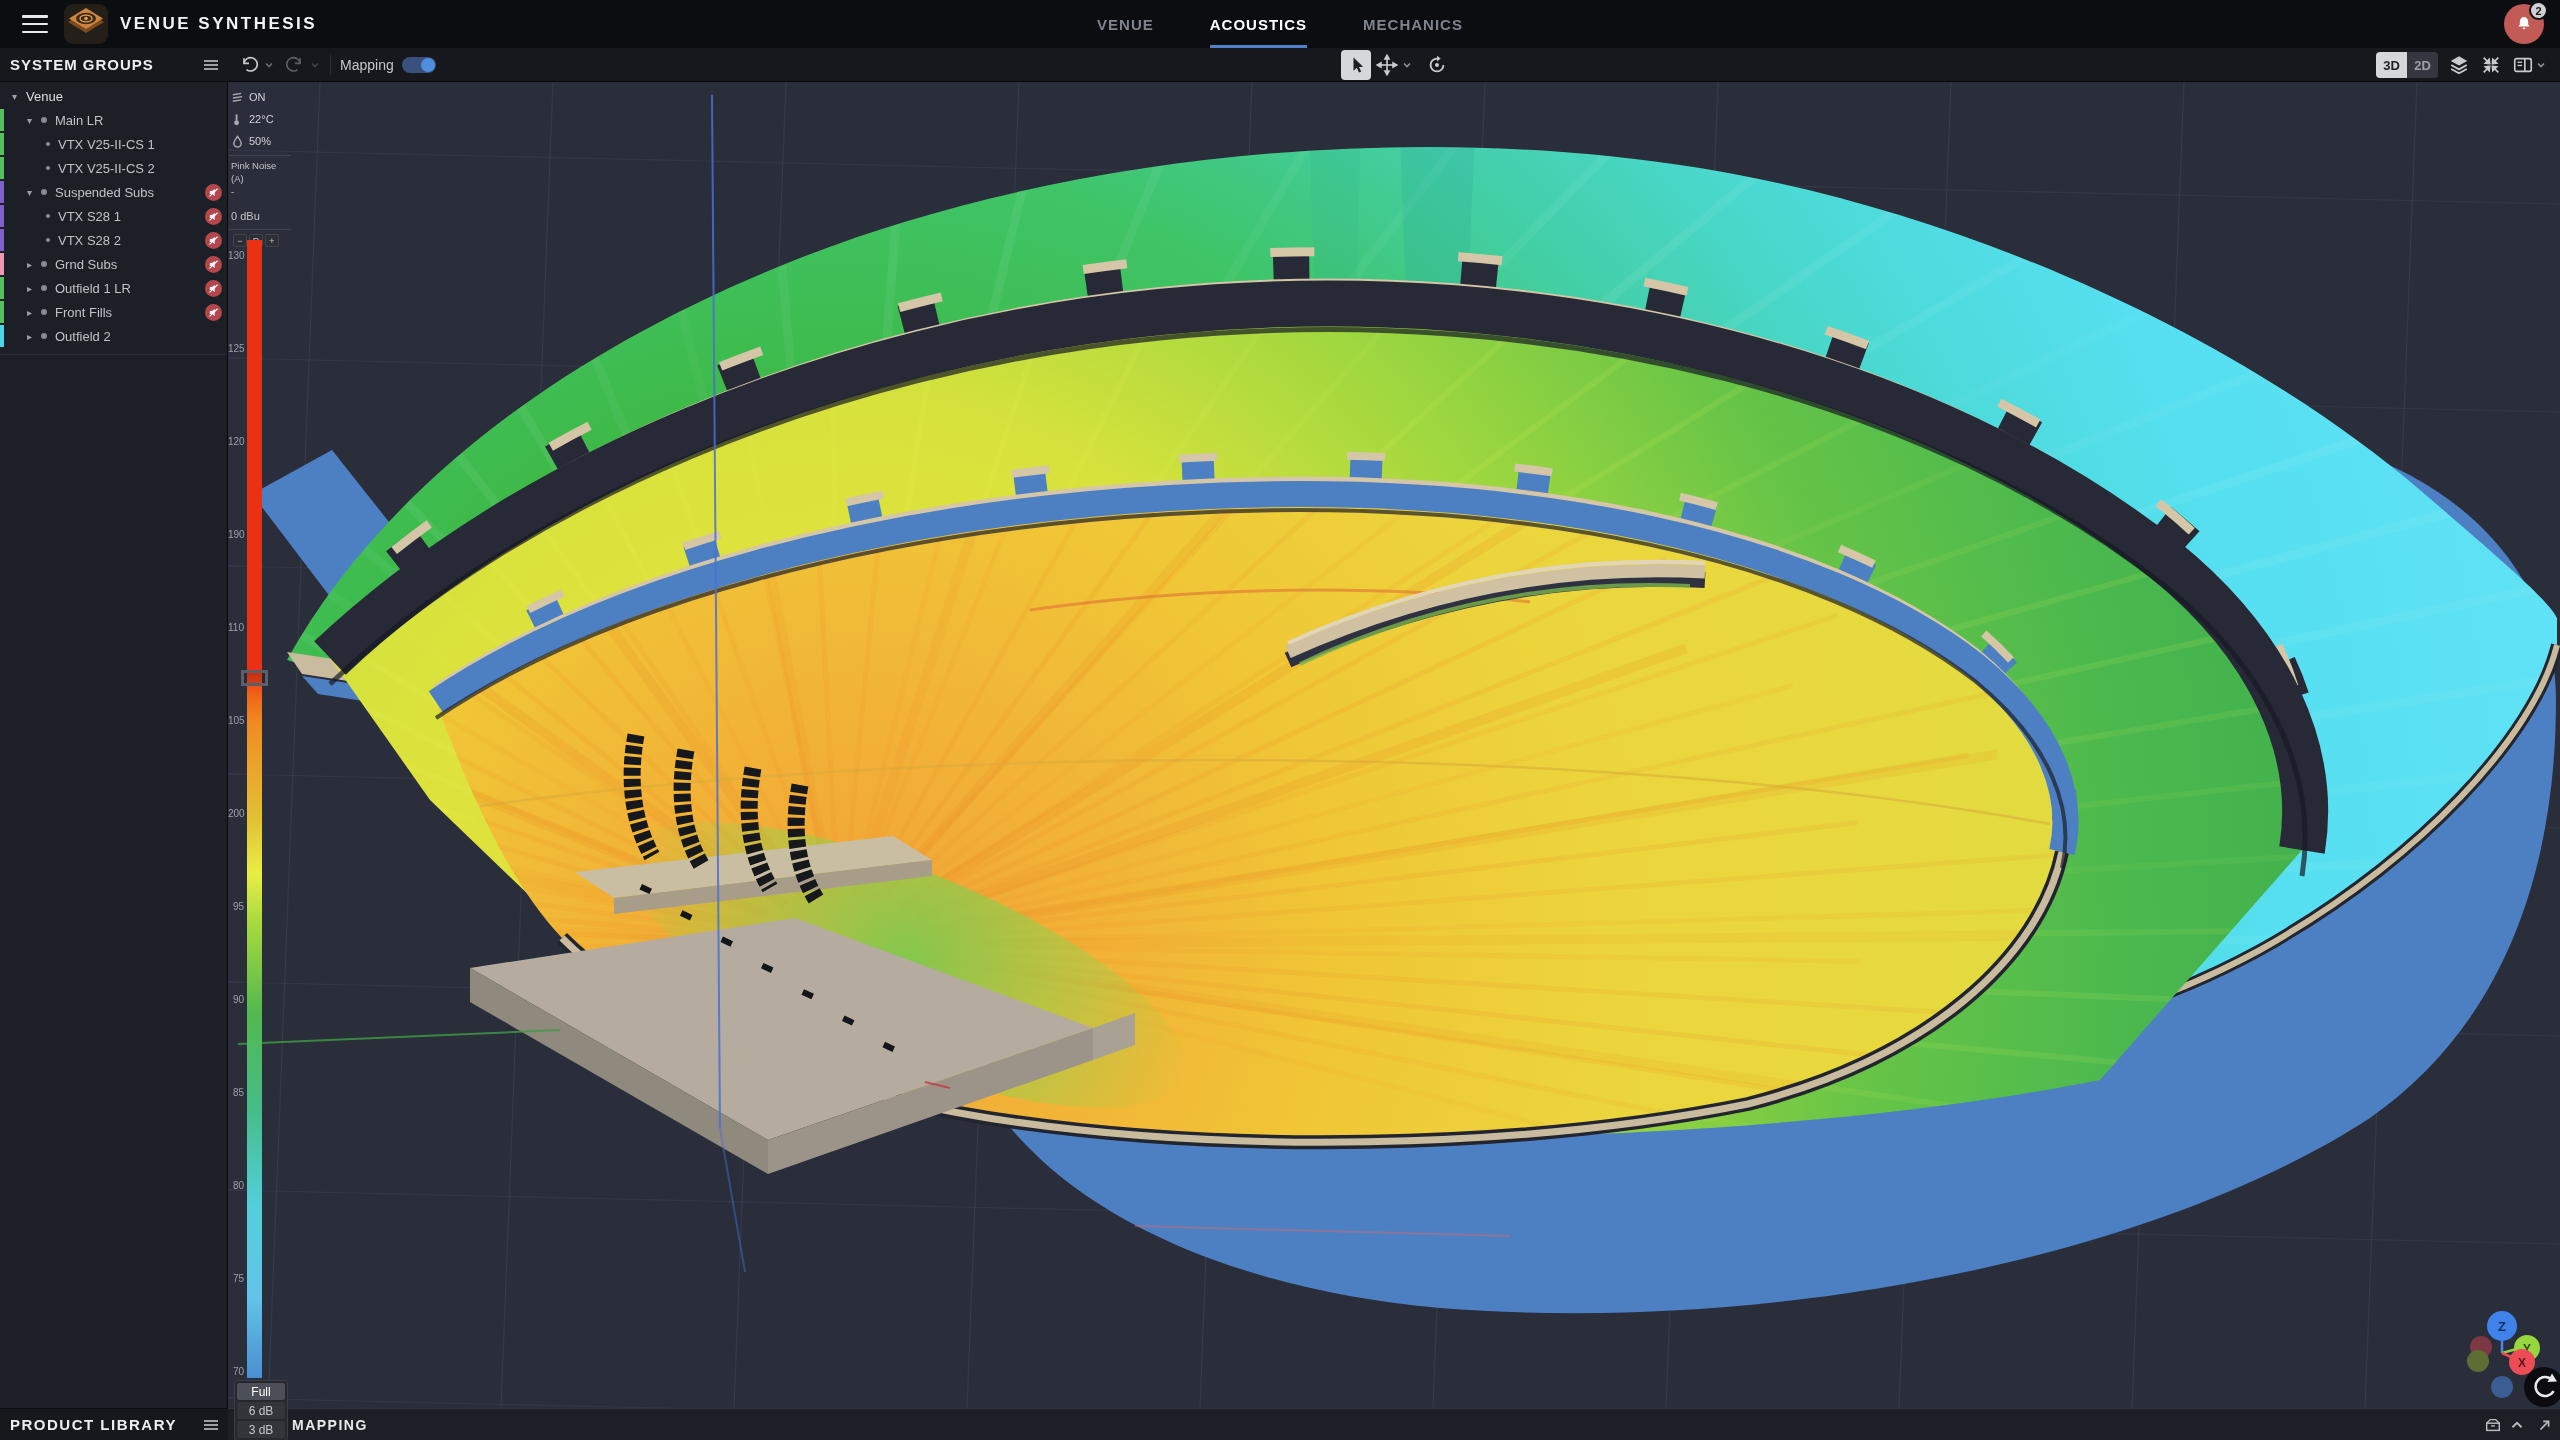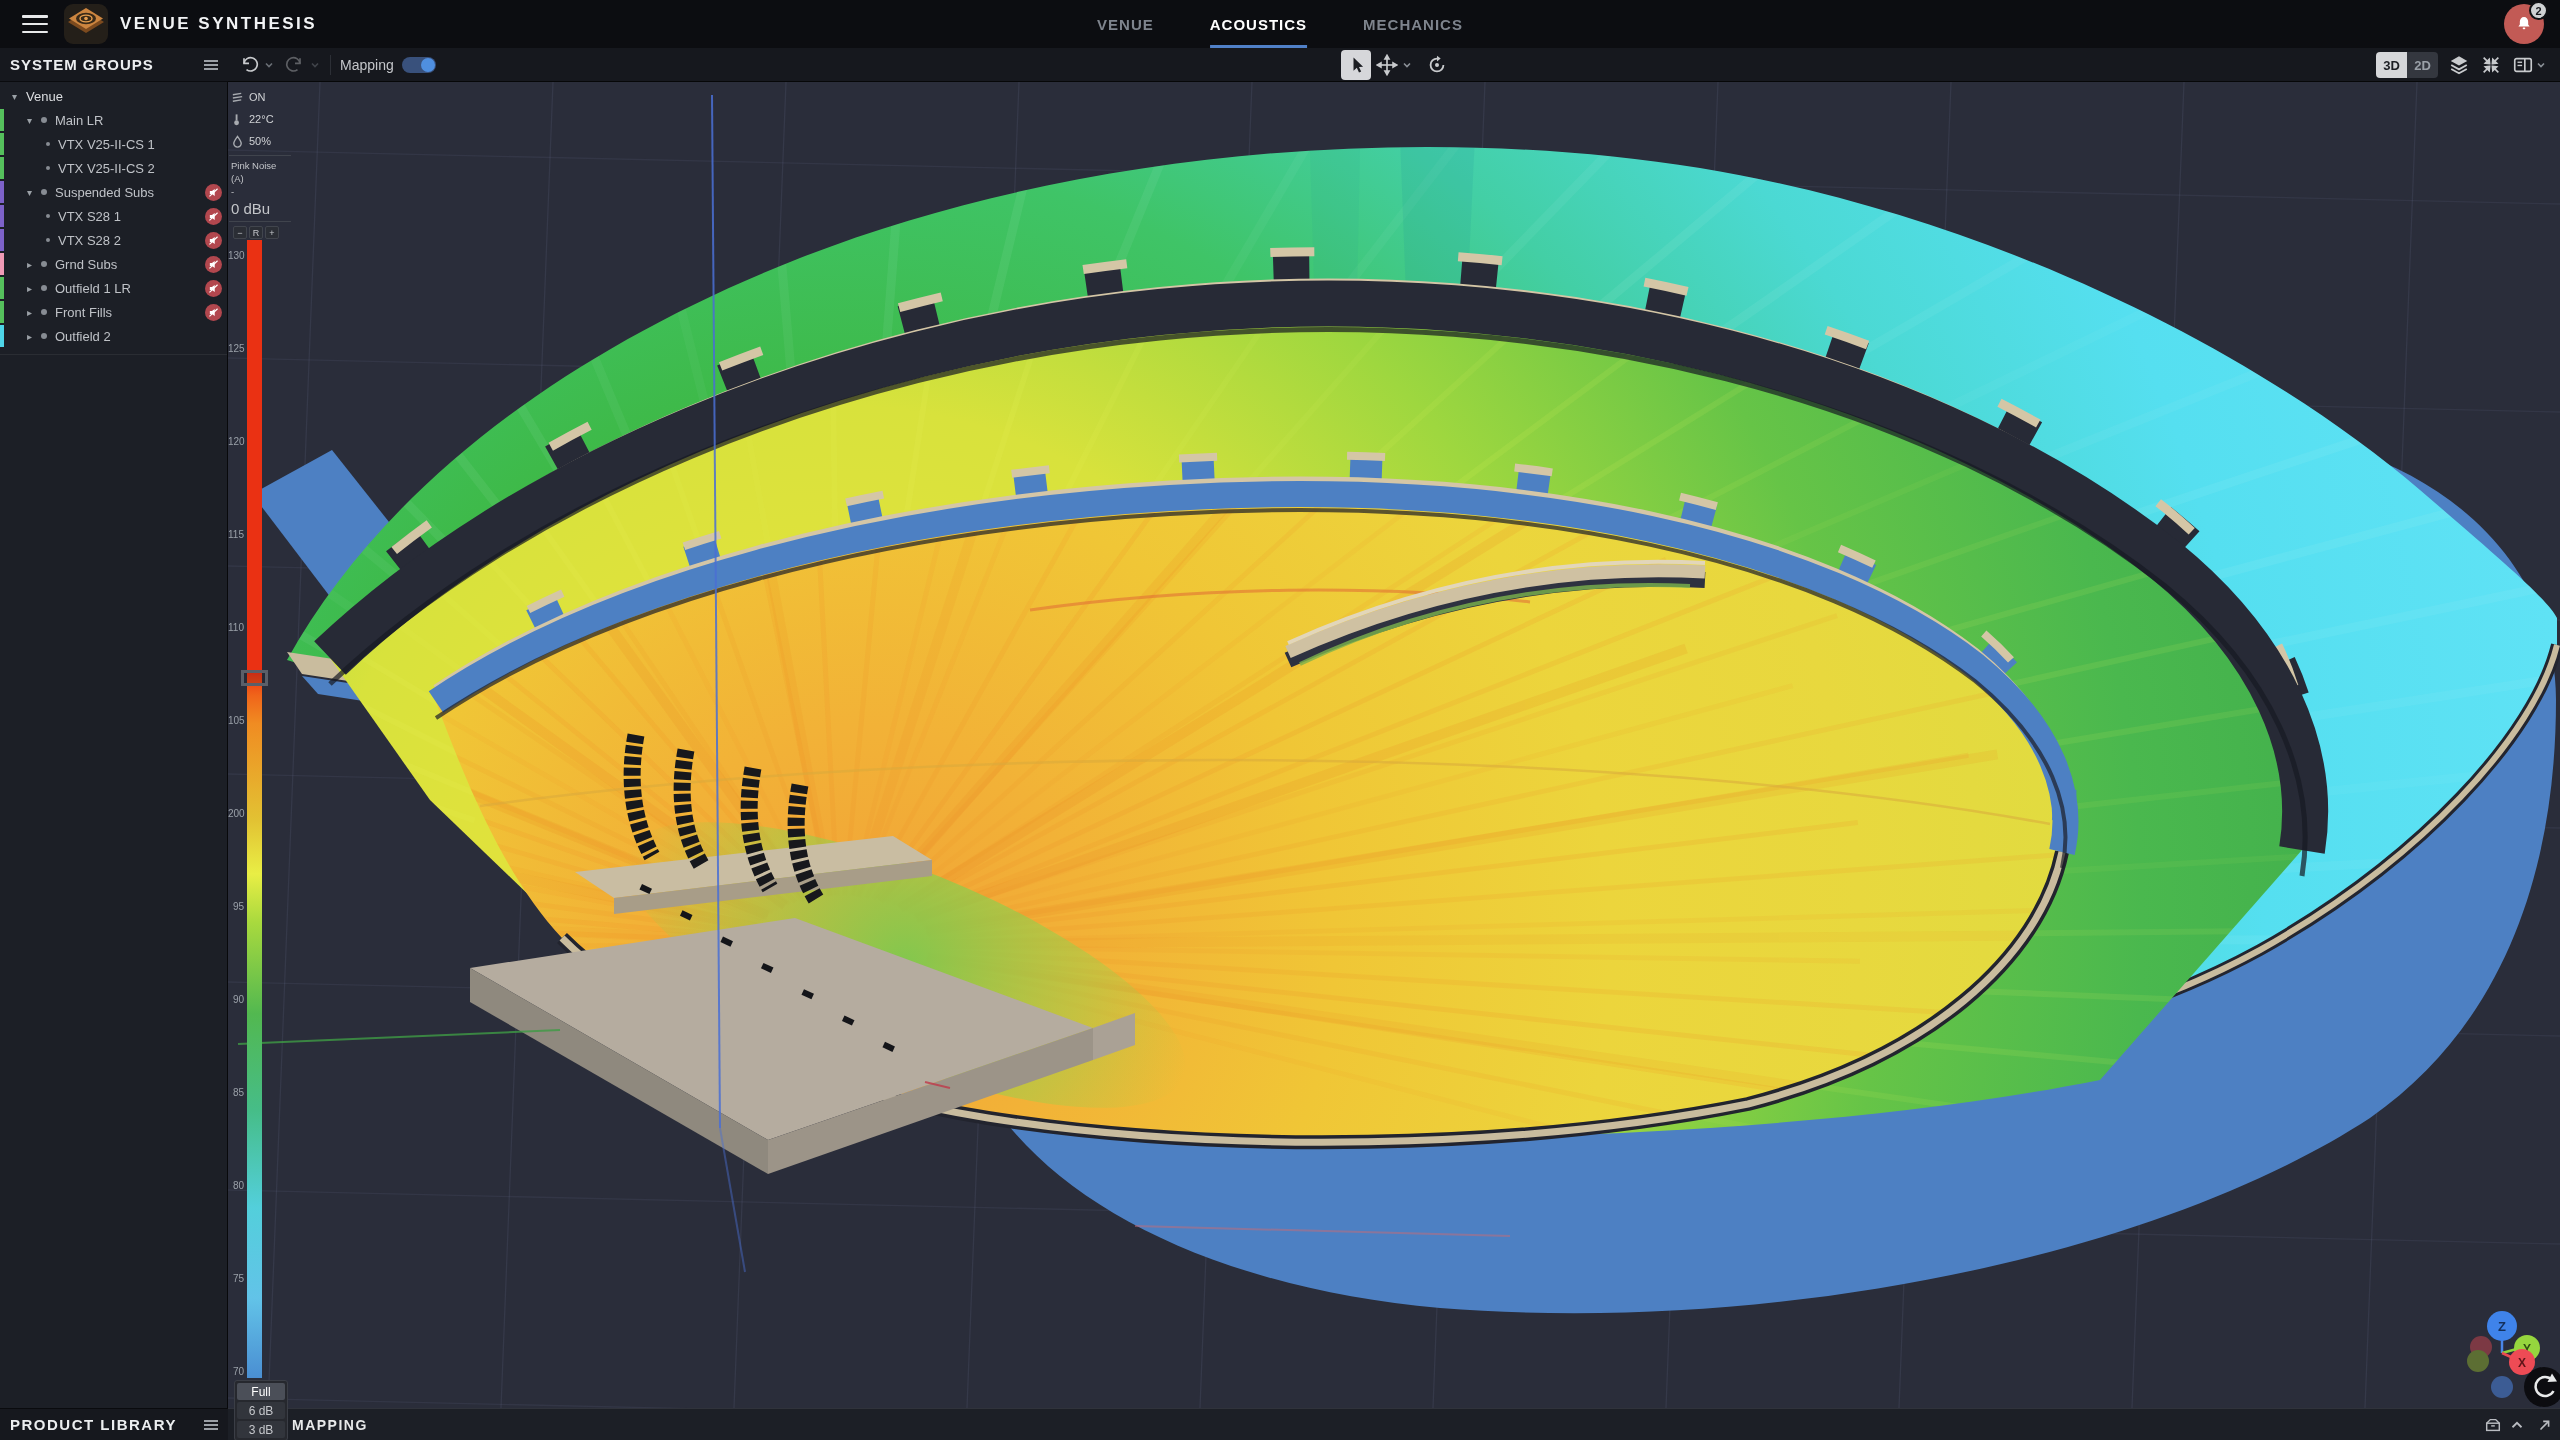--- a/index.html
+++ b/index.html
@@ -659,35 +659,35 @@
       </div>
       <div class="row">
         <svg width="13" height="13" viewBox="0 0 14 14">
           <path d="M7 1.5 C4.5 5 3 7 3 9 a4 4 0 0 0 8 0 C11 7 9.5 5 7 1.5 Z" fill="none" stroke="#a8abb0" stroke-width="1.5"></path>
         </svg>
         <span>50%</span>
       </div>
       <div class="div"></div>
       <div class="sm">Pink Noise (A)</div>
       <div class="sm">-</div>
-      <div class="sm" style="font-size:15px;margin-top:4px">0 dBu</div>
+      <div class="sm" style="font-size:11px;margin-top:12px">0 dBu</div>
       <div class="div" style="margin-top:6px"></div>
       <div class="stepper">
         <span class="sbtn">−</span>
         <span class="sbtn">R</span>
         <span class="sbtn">+</span>
       </div>
     </div>
 
     <div class="cb-wrap">
       <div id="cb-ticks">
           <div class="tick" style="top: 156px;">130</div>
           <div class="tick" style="top: 249px;">125</div>
           <div class="tick" style="top: 342px;">120</div>
-          <div class="tick" style="top: 435px;">115</div>
+          <div class="tick" style="top: 435px;">190</div>
           <div class="tick" style="top: 528px;">110</div>
           <div class="tick" style="top: 621px;">105</div>
           <div class="tick" style="top: 714px;">200</div>
           <div class="tick" style="top: 807px;">95</div>
           <div class="tick" style="top: 900px;">90</div>
           <div class="tick" style="top: 993px;">85</div>
           <div class="tick" style="top: 1086px;">80</div>
           <div class="tick" style="top: 1179px;">75</div>
           <div class="tick" style="top: 1272px;">70</div>
         </div>

